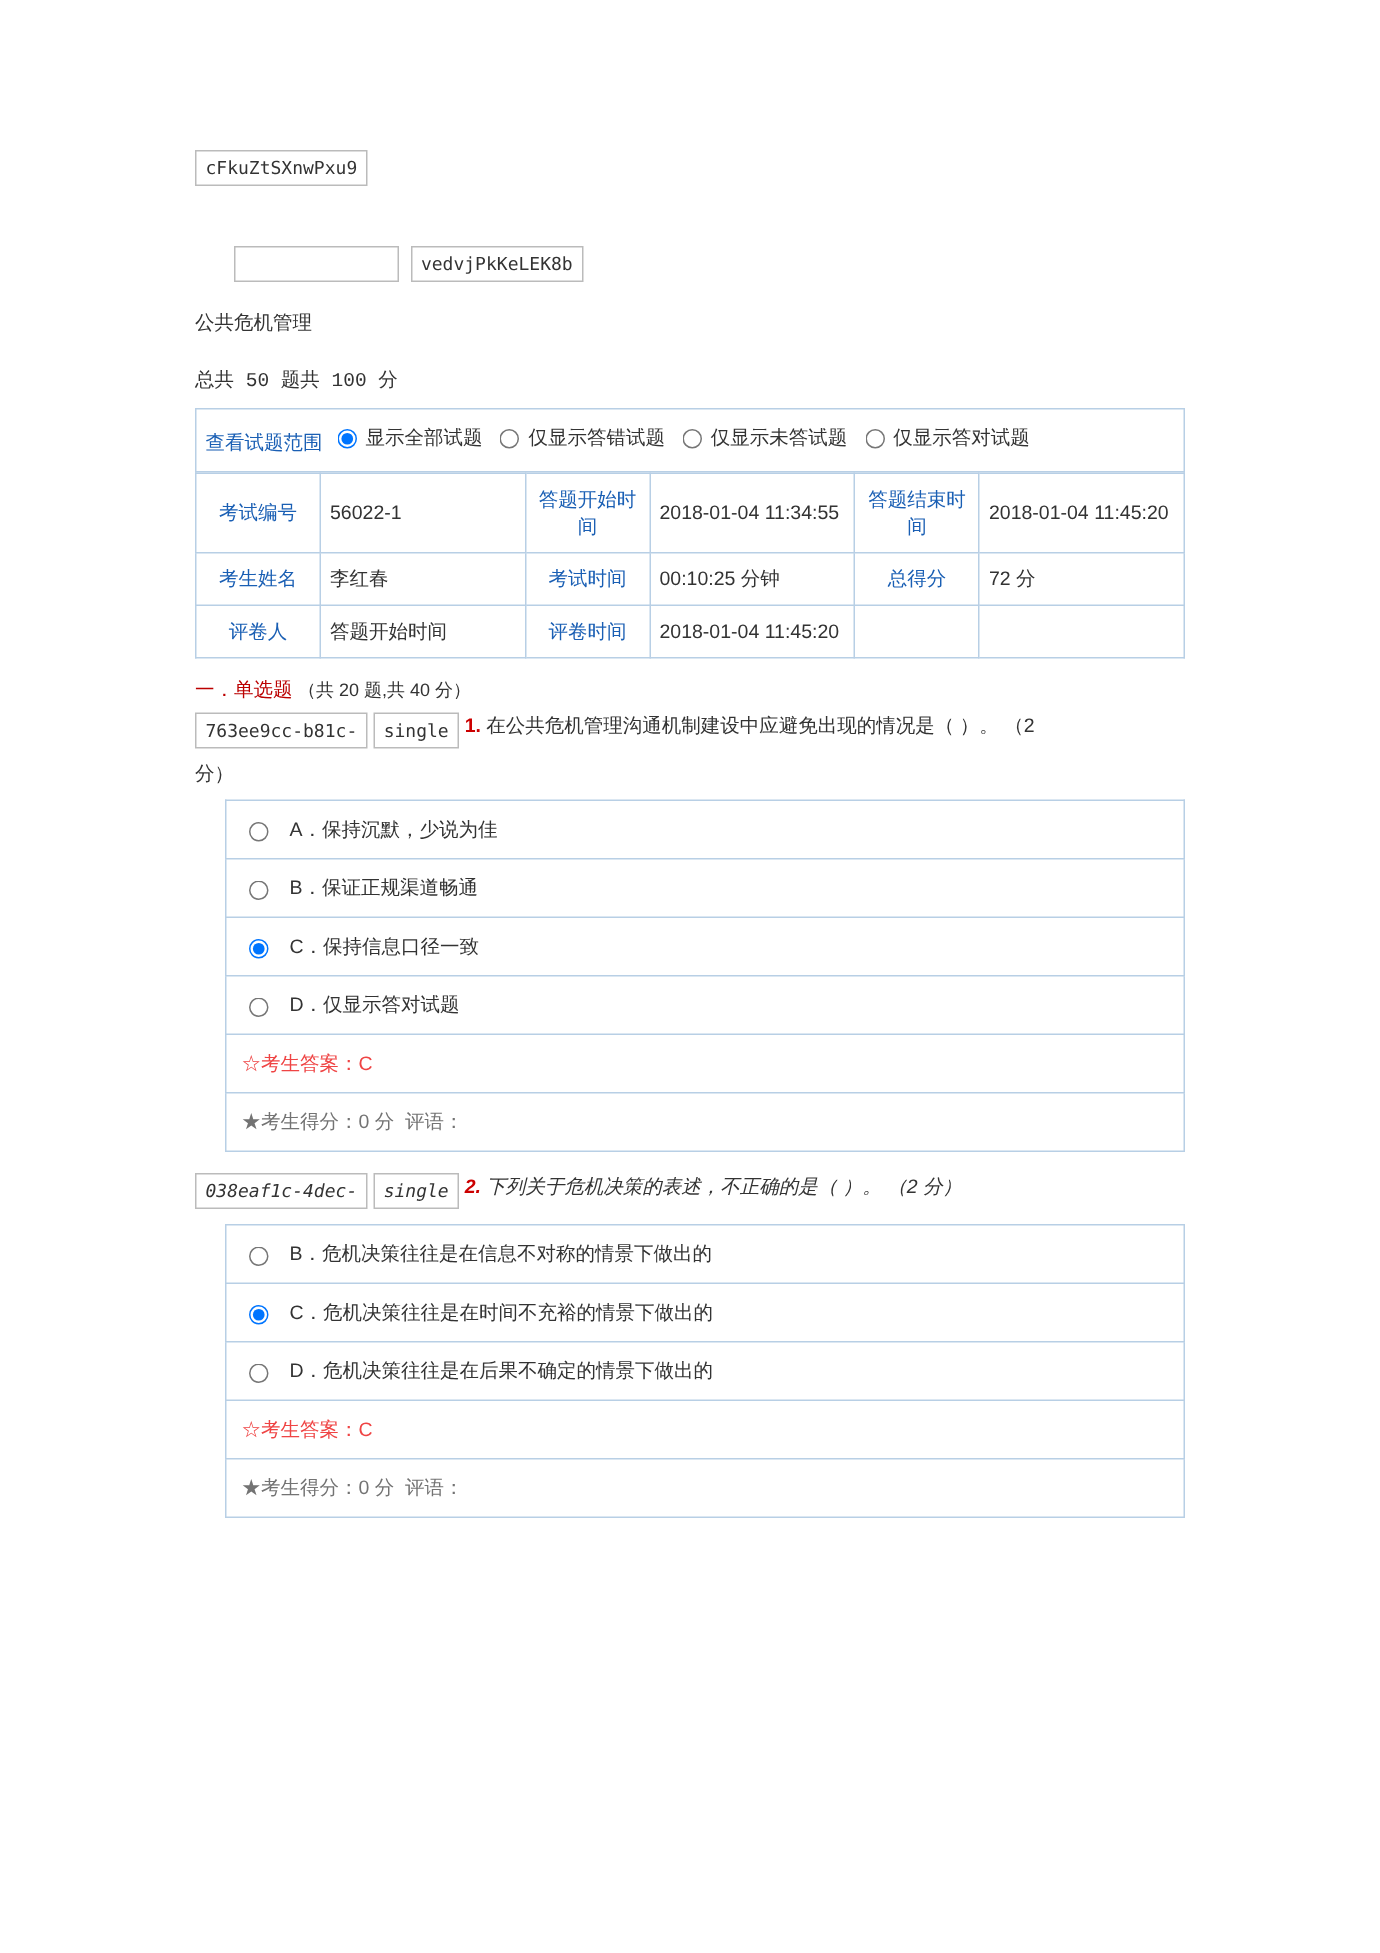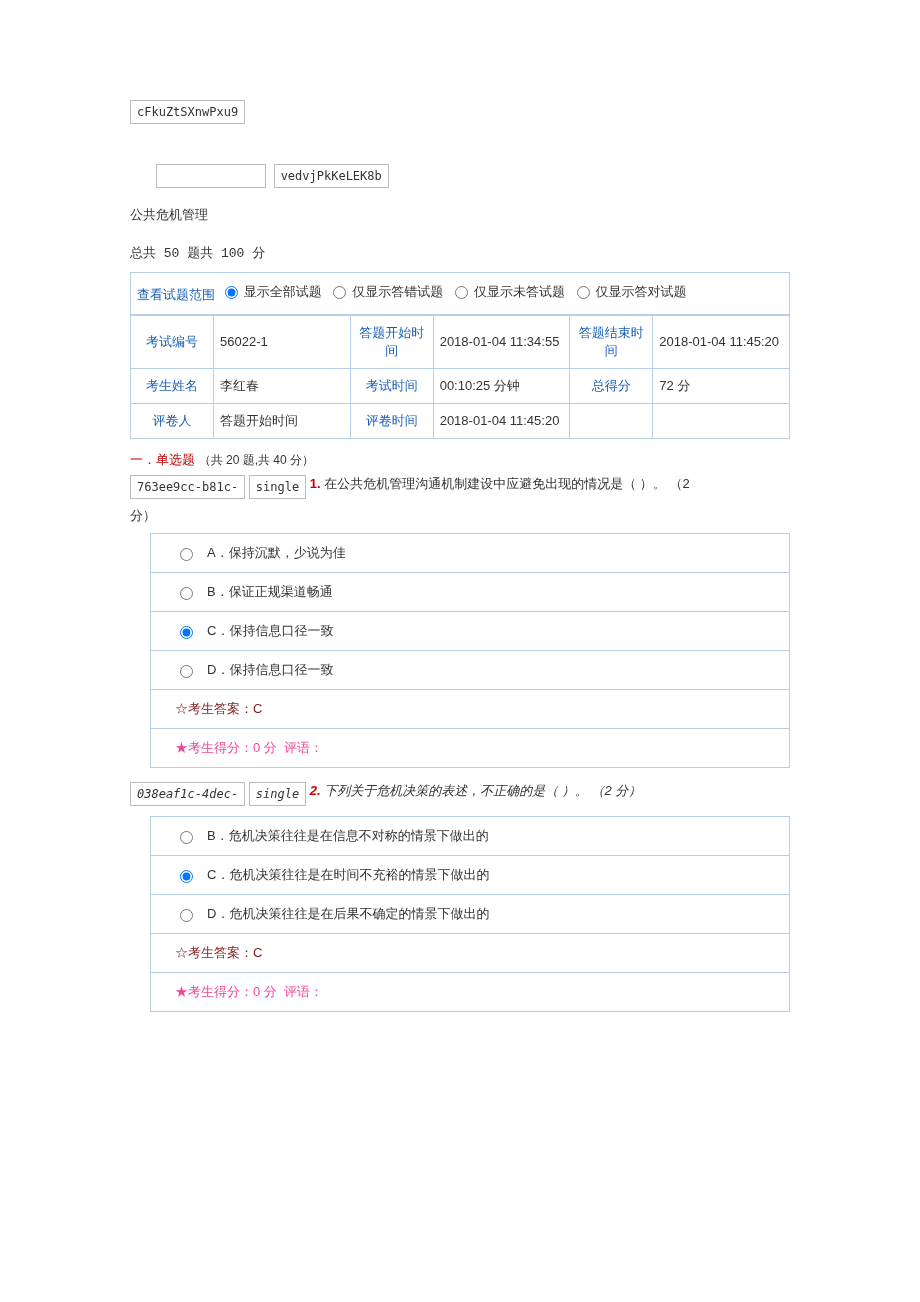--- a/index.html
+++ b/index.html
@@ -51,26 +51,26 @@
   .qbar { margin: 4px 0 6px 0; }
   .qnum { color: #c00; font-weight: bold; }
   table.opts {
     border-collapse: collapse;
     width: 100%;
     margin-left: 20px;
     width: calc(100% - 20px);
   }
   table.opts td {
     border: 1px solid #b8cfe5;
-    padding: 10px 24px;
+    padding: 10px 10px;
     font-size: 13px;
   }
   .opt-row input { margin-right: 14px; vertical-align: -4px; }
-  .ans-row { color: #7f1d1d; margin-left: 16px; }
-  .score-row { color: #ec4899; }
+  .ans-row { color: #ef4444; margin-left: 16px; }
+  .score-row { color: #737373; }
 </style>
 </head>
 <body>
 
 <div class="row1">
   <span class="small-box">cFkuZtSXnwPxu9</span>
 </div>
 <div class="row2">
   <span class="small-box"></span>
   <span class="small-box">vedvjPkKeLEK8b</span>
@@ -152,21 +152,21 @@
       <tr>
         <td class="opt-row"><input type="radio" name="q1" style=""><span>A．保持沉默，少说为佳</span></td>
       </tr>
   <tr>
         <td class="opt-row"><input type="radio" name="q1" style=""><span>B．保证正规渠道畅通</span></td>
       </tr>
   <tr>
         <td class="opt-row"><input type="radio" name="q1" checked="" style=""><span>C．保持信息口径一致</span></td>
       </tr>
   <tr>
-        <td class="opt-row"><input type="radio" name="q1" style=""><span>D．保持信息口径一致</span></td>
+        <td class="opt-row"><input type="radio" name="q1" style=""><span>D．仅显示答对试题</span></td>
       </tr>
   <tr>
         <td class="ans-row"><span>☆考生答案：</span><span>C</span></td>
       </tr>
   <tr>
         <td class="score-row"><span>★考生得分：</span><span>0 分</span>&nbsp;&nbsp;<span>评语：</span></td>
       </tr>
 </tbody>
   </table>
 

